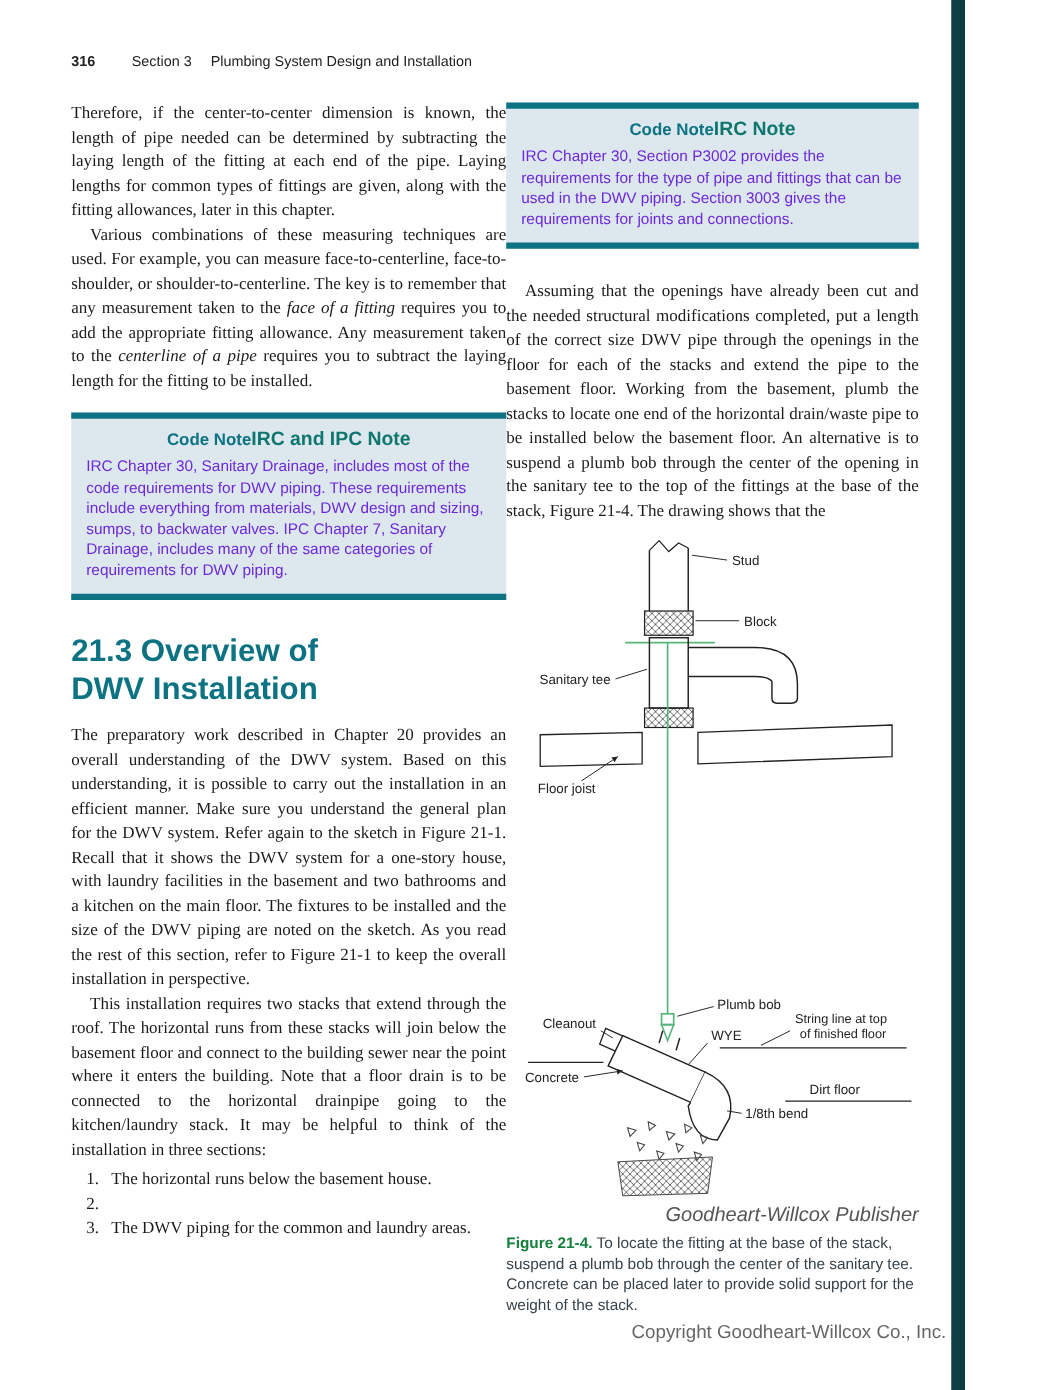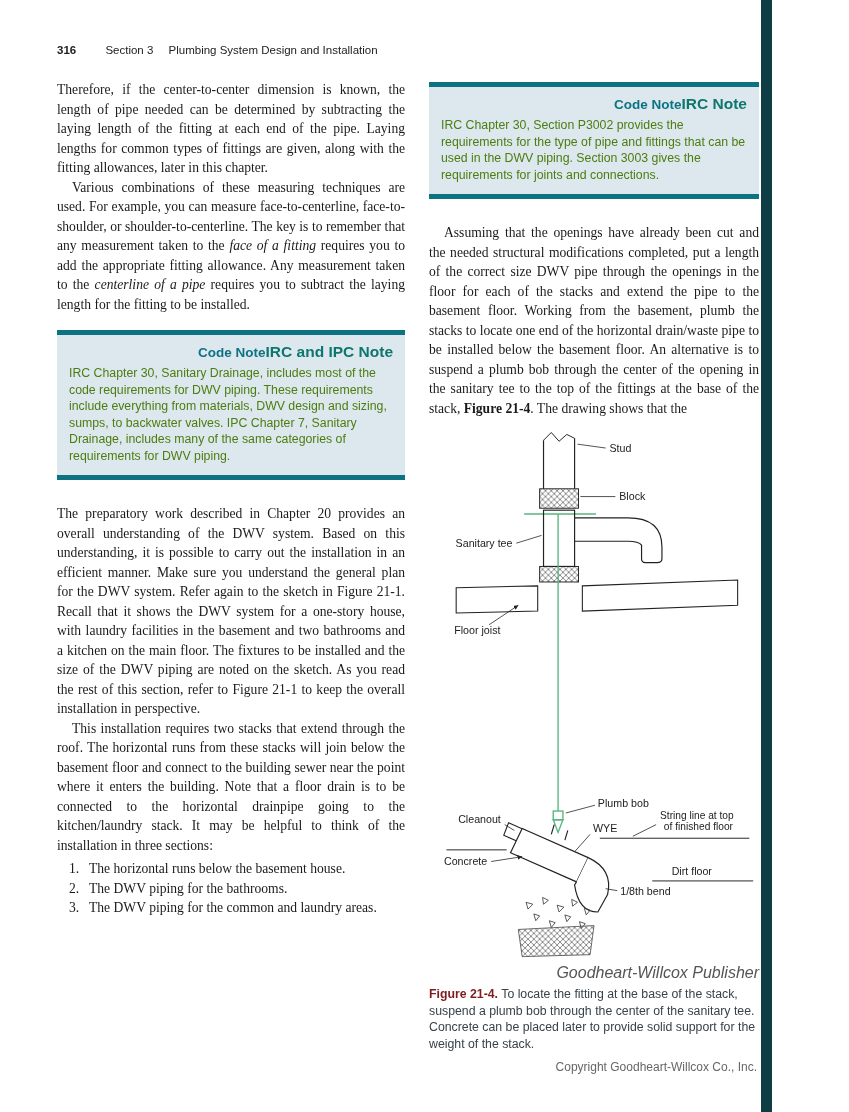--- a/index.html
+++ b/index.html
@@ -9,63 +9,63 @@
   }
   .edge-bar { position:absolute; left:761px; top:0; width:11px; height:1112px; background:#0f3d45; }
 
   .page-header {
     margin:44px 0 0 57px; width:700px;
     font-family:"Liberation Sans", sans-serif; font-size:11.5px; color:#222;
   }
   .page-header .pgnum { font-weight:bold; margin-right:26px; }
   .page-header .sec { margin-right:12px; }
 
-  .content { display:flex; gap:24px; margin:24px 0 0 57px; }
+  .content { display:flex; margin:24px 0 0 57px; }
   .col-left { width:348px; }
   .col-right { width:330px; }
 
   p.body { margin:0; font-size:13.6px; line-height:19.5px; text-align:justify; }
   p.body.indent { text-indent:15px; }
   .it { font-style:italic; }
-  .bd { font-weight:bold; }
+  .bd { font-weight:normal; }
 
   .code-note {
     background:#dce8ee; border-top:5px solid #0d7383; border-bottom:5px solid #0d7383;
     padding:8px 12px 11px 12px; margin:16px 0 24px 0;
     font-family:"Liberation Sans", sans-serif;
   }
-  .code-note .head { display:flex; justify-content:flex-end; align-items:baseline; margin-bottom:4px; }
+  .code-note .head { display:flex; justify-content:center; align-items:baseline; margin-bottom:4px; }
   .code-note .title { color:#0d7383; font-weight:bold; font-size:13.5px; }
   .code-note .type  { color:#0f766e; font-weight:bold; font-size:15.5px; }
-  .code-note .body  { font-size:12.3px; line-height:16.5px; color:#4d7c0f; }
+  .code-note .body  { font-size:12.3px; line-height:16.5px; color:#6d28d9; }
 
   h2.section-heading {
     margin:26px 0 12px 0; font-family:"Liberation Sans", sans-serif;
     color:#0d7383; font-size:25px; line-height:30px; font-weight:bold;
   }
 
   .num-list { margin:4px 0 4px 0; }
   .num-list .row { display:flex; font-size:13.6px; line-height:19.5px; padding-left:12px; }
   .num-list .n { width:20px; flex:none; }
 
   .figure-block { margin-top:14px; }
   .fig-svg { display:block; margin:0 auto; }
   .credit {
     font-family:"Liberation Sans", sans-serif; font-style:italic; font-size:16px;
     color:#555; text-align:right; margin-top:2px;
   }
   .caption {
     font-family:"Liberation Sans", sans-serif; font-size:12.3px; line-height:16.5px;
     color:#38424a; margin-top:4px;
   }
-  .caption .cap-label { color:#7f1d1d; font-weight:bold; }
+  .caption .cap-label { color:#15803d; font-weight:bold; }
 
   .page-footer {
     position:absolute; left:57px; width:700px; bottom:38px;
-    font-family:"Liberation Sans", sans-serif; font-size:12px; color:#666; text-align:right;
+    font-family:"Liberation Sans", sans-serif; font-size:15px; color:#666; text-align:right;
   }
 
   svg text { font-family:"Liberation Sans", sans-serif; font-size:11px; fill:#222; }
   svg text.sm { font-size:10.5px; }
 </style>
 </head>
 <body>
 
 <div class="page">
   <div class="edge-bar"></div>
@@ -83,32 +83,35 @@
       <p class="body indent"><span>Various combinations of these measuring techniques are used. For example, you can measure face-to-centerline, face-to-shoulder, or shoulder-to-centerline. The key is to remember that any measurement taken to the </span><span class="it">face of a fitting</span><span> requires you to add the appropriate fitting allowance. Any measurement taken to the </span><span class="it">centerline of a pipe</span><span> requires you to subtract the laying length for the fitting to be installed.</span></p>
 
       <div class="code-note">
         <div class="head">
           <span class="title">Code Note</span>
           <span class="type">IRC and IPC Note</span>
         </div>
         <div class="body">IRC Chapter 30, Sanitary Drainage, includes most of the code requirements for DWV piping. These requirements include everything from materials, DWV design and sizing, sumps, to backwater valves. IPC Chapter 7, Sanitary Drainage, includes many of the same categories of requirements for DWV piping.</div>
       </div>
 
+      <h2 class="section-heading">
+        <span>21.3  Overview of</span><br>
+        <span>DWV Installation</span>
+      </h2>
 
       <p class="body">The preparatory work described in Chapter 20 provides an overall understanding of the DWV system. Based on this understanding, it is possible to carry out the installation in an efficient manner. Make sure you understand the general plan for the DWV system. Refer again to the sketch in Figure 21-1. Recall that it shows the DWV system for a one-story house, with laundry facilities in the basement and two bathrooms and a kitchen on the main floor. The fixtures to be installed and the size of the DWV piping are noted on the sketch. As you read the rest of this section, refer to Figure 21-1 to keep the overall installation in perspective.</p>
       <p class="body indent">This installation requires two stacks that extend through the roof. The horizontal runs from these stacks will join below the basement floor and connect to the building sewer near the point where it enters the building. Note that a floor drain is to be connected to the horizontal drainpipe going to the kitchen/laundry stack. It may be helpful to think of the installation in three sections:</p>
 
       <div class="num-list">
         <div class="row">
           <span class="n">1.</span>
           <span>The horizontal runs below the basement house.</span>
         </div>
         <div class="row">
           <span class="n">2.</span>
-          <span>The DWV piping for the bathrooms.</span>
         </div>
         <div class="row">
           <span class="n">3.</span>
           <span>The DWV piping for the common and laundry areas.</span>
         </div>
       </div>
 
     </div>
 
     <div class="col-right">

